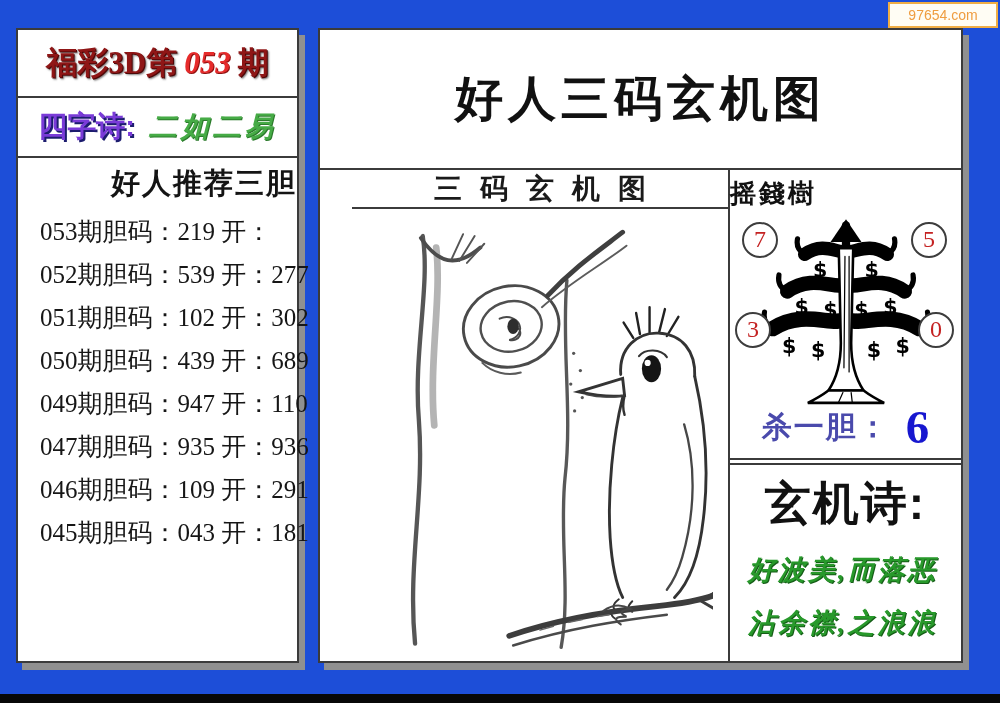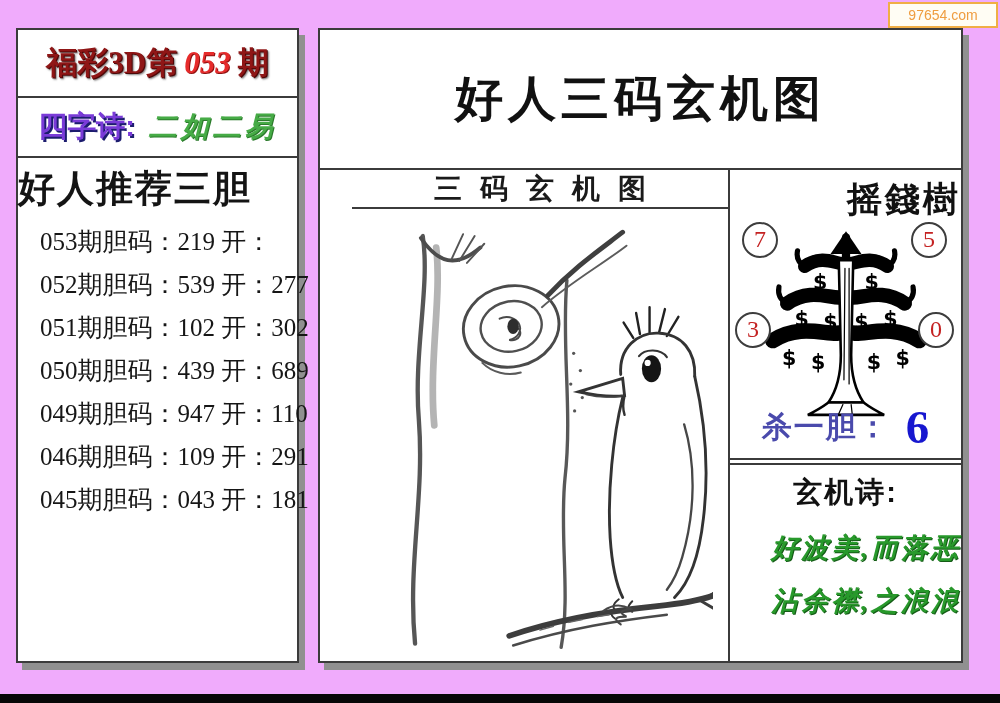--- a/index.html
+++ b/index.html
@@ -1,16 +1,16 @@
 <!DOCTYPE html>
 <html><head>
 <meta charset="utf-8">
 <style>
   html,body{margin:0;padding:0;background:#fff;}
-  .stage{position:relative;width:1000px;height:703px;background:#f0abfc;overflow:hidden;
+  .stage{position:relative;width:1000px;height:703px;background:#1d4ed8;overflow:hidden;
          font-family:"Liberation Sans","DejaVu Sans",sans-serif;}
 
   
   .watermark{position:absolute;left:888px;top:2px;width:106px;height:22px;
     border:2px solid #f0ae45;background:#fffdf4;color:#ef9d40;
     font:14px/22px "Liberation Sans",sans-serif;text-align:center;}
 
   
   .panel-box{position:absolute;top:28px;background:#fff;border:2px solid #3b3b3b;
     box-shadow:6px 7px 0 #909090;}
@@ -25,21 +25,21 @@
   .issue-number{color:#e62b2b;font-style:italic;margin:0 7px;
     text-shadow:1px 1px 0 #8f1010;}
   .poem-row{height:58px;border-bottom:2px solid #3b3b3b;display:flex;
     align-items:center;justify-content:center;}
   .poem-label{color:#7a3bd8;font-weight:bold;font-size:29px;
     text-shadow:2px 2px 0 #1c1c6e;}
   .poem-value{color:#46ab46;font-weight:bold;font-style:italic;font-size:28px;
     margin-left:14px;letter-spacing:4px;
     font-family:"Liberation Serif","DejaVu Serif",serif;
     text-shadow:1px 1px 0 #2b7a2b;}
-  .rec-header{margin-top:6px;text-align:left;font-weight:bold;font-size:37px;
+  .rec-header{margin-top:6px;text-align:right;font-weight:bold;font-size:29px;
     color:#141414;letter-spacing:2px;}
   .rec-list{margin-top:6px;padding-left:22px;
     font-family:"Liberation Serif","DejaVu Serif",serif;font-size:25px;color:#161616;}
   .rec-row{line-height:43px;white-space:nowrap;}
 
   
   .main-box{left:318px;width:641px;height:631px;display:flex;flex-direction:column;}
   .main-title-band{height:138px;border-bottom:2px solid #3b3b3b;display:flex;
     align-items:center;justify-content:center;}
   .main-title{font-size:48px;font-weight:900;color:#111;letter-spacing:5px;}
@@ -47,43 +47,43 @@
 
   .center-panel{width:376px;border-right:2px solid #3b3b3b;display:flex;
     flex-direction:column;min-width:0;padding-left:32px;}
   .center-header{height:37px;border-bottom:2px solid #3b3b3b;text-align:center;
     font-weight:bold;font-size:28px;color:#1a1a1a;letter-spacing:18px;
     line-height:37px;text-indent:18px;white-space:nowrap;overflow:hidden;}
   .sketch-wrap{flex:1;display:flex;align-items:center;justify-content:center;}
 
   .right-panel{flex:1;display:flex;flex-direction:column;min-width:0;}
   .tree-section{height:288px;border-bottom:2px solid #3b3b3b;position:relative;}
-  .tree-title{text-align:right;font-weight:bold;font-size:35px;color:#111;
+  .tree-title{text-align:left;font-weight:bold;font-size:26px;color:#111;
     margin-top:6px;letter-spacing:3px;}
   .tree-svg-wrap{display:flex;justify-content:center;margin-top:0px;}
   .corner-num{position:absolute;width:32px;height:32px;border:2px solid #3d3d3d;
     border-radius:50%;background:#fff;color:#c42222;text-align:center;
     font:24px/31px "Liberation Serif","DejaVu Serif",serif;}
   .num-7{left:12px;top:52px;}
   .num-5{right:14px;top:52px;}
   .num-3{left:5px;top:142px;}
   .num-0{right:7px;top:142px;}
   .kill-row{position:absolute;left:0;right:0;bottom:4px;display:flex;
     align-items:center;justify-content:center;}
   .kill-label{color:#4a4aac;font-weight:900;font-size:30px;letter-spacing:2px;}
   .kill-value{color:#1717cf;font-weight:900;font-size:47px;margin-left:16px;
     font-family:"Liberation Serif","DejaVu Serif",serif;}
 
   .mystery-section{flex:1;border-top:2px solid #3b3b3b;margin-top:3px;}
-  .mystery-title{text-align:center;font-weight:900;font-size:29px;color:#111;
+  .mystery-title{text-align:center;font-weight:900;font-size:46px;color:#111;
     margin-top:8px;letter-spacing:2px;}
   .mystery-line{color:#28992b;font-weight:bold;font-style:italic;font-size:27px;
-    text-align:right;margin-top:17px;letter-spacing:3px;
+    text-align:left;margin-top:17px;letter-spacing:3px;
     font-family:"Liberation Serif","DejaVu Serif",serif;
-    text-shadow:1px 1px 0 #155c17;}
+    text-shadow:1px 1px 0 #155c17;padding-left:18px;}
 
   
   .bottom-bar{position:absolute;left:0;top:694px;width:1000px;height:9px;
     background:#070707;}
 </style>
 </head>
 <body>
 
 <div class="stage">
 
@@ -100,20 +100,21 @@
       <span class="poem-value">二如二易</span>
     </div>
     <div>
       <div class="rec-header">好人推荐三胆</div>
       <div class="rec-list">
         <div class="rec-row">053期胆码：219 开：</div>
         <div class="rec-row">052期胆码：539 开：277</div>
         <div class="rec-row">051期胆码：102 开：302</div>
         <div class="rec-row">050期胆码：439 开：689</div>
         <div class="rec-row">049期胆码：947 开：110</div>
+        <div class="rec-row">047期胆码：935 开：936</div>
         <div class="rec-row">046期胆码：109 开：291</div>
         <div class="rec-row">045期胆码：043 开：181</div>
       </div>
     </div>
   </div>
 
   <div class="panel-box main-box">
 
     <div class="main-title-band">
       <div class="main-title">好人三码玄机图</div>

